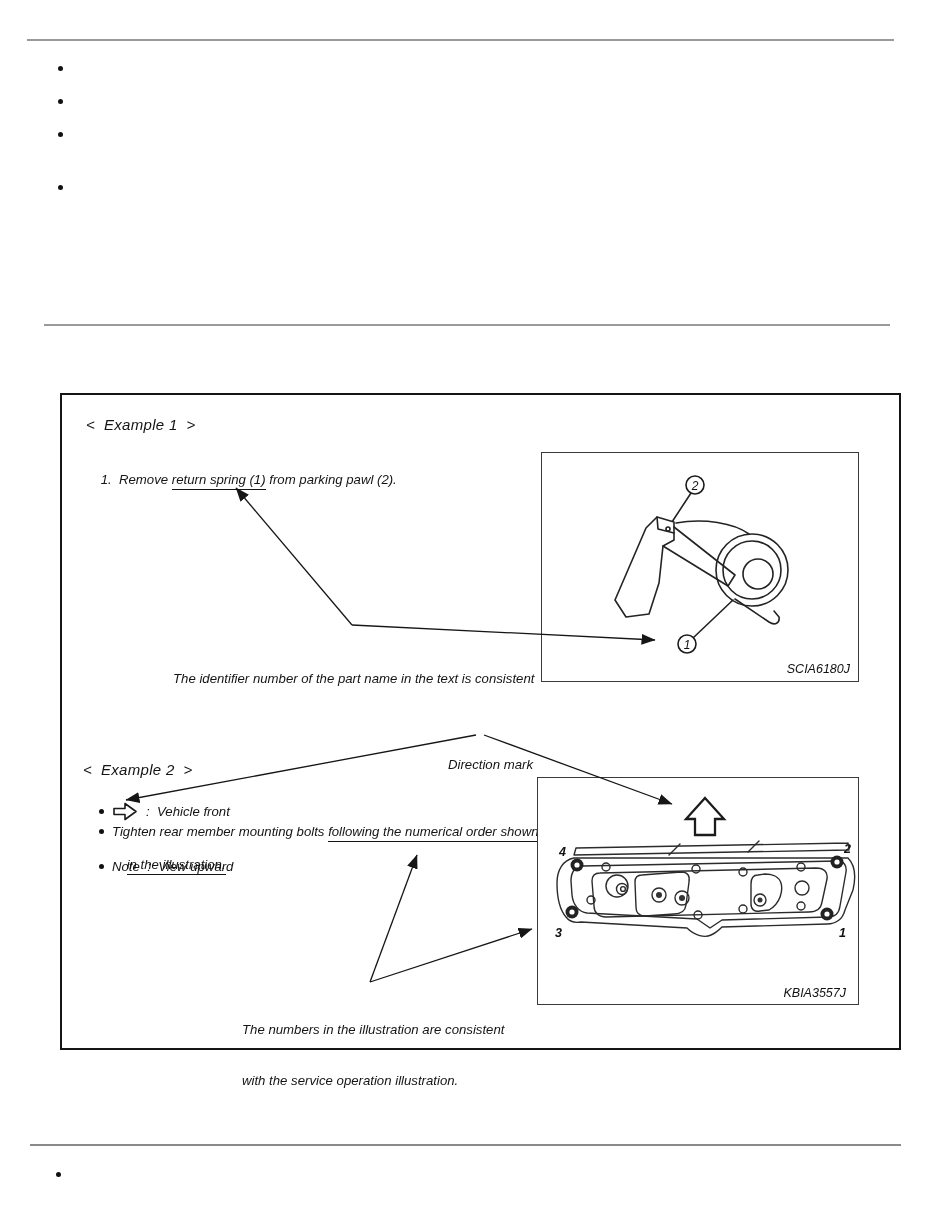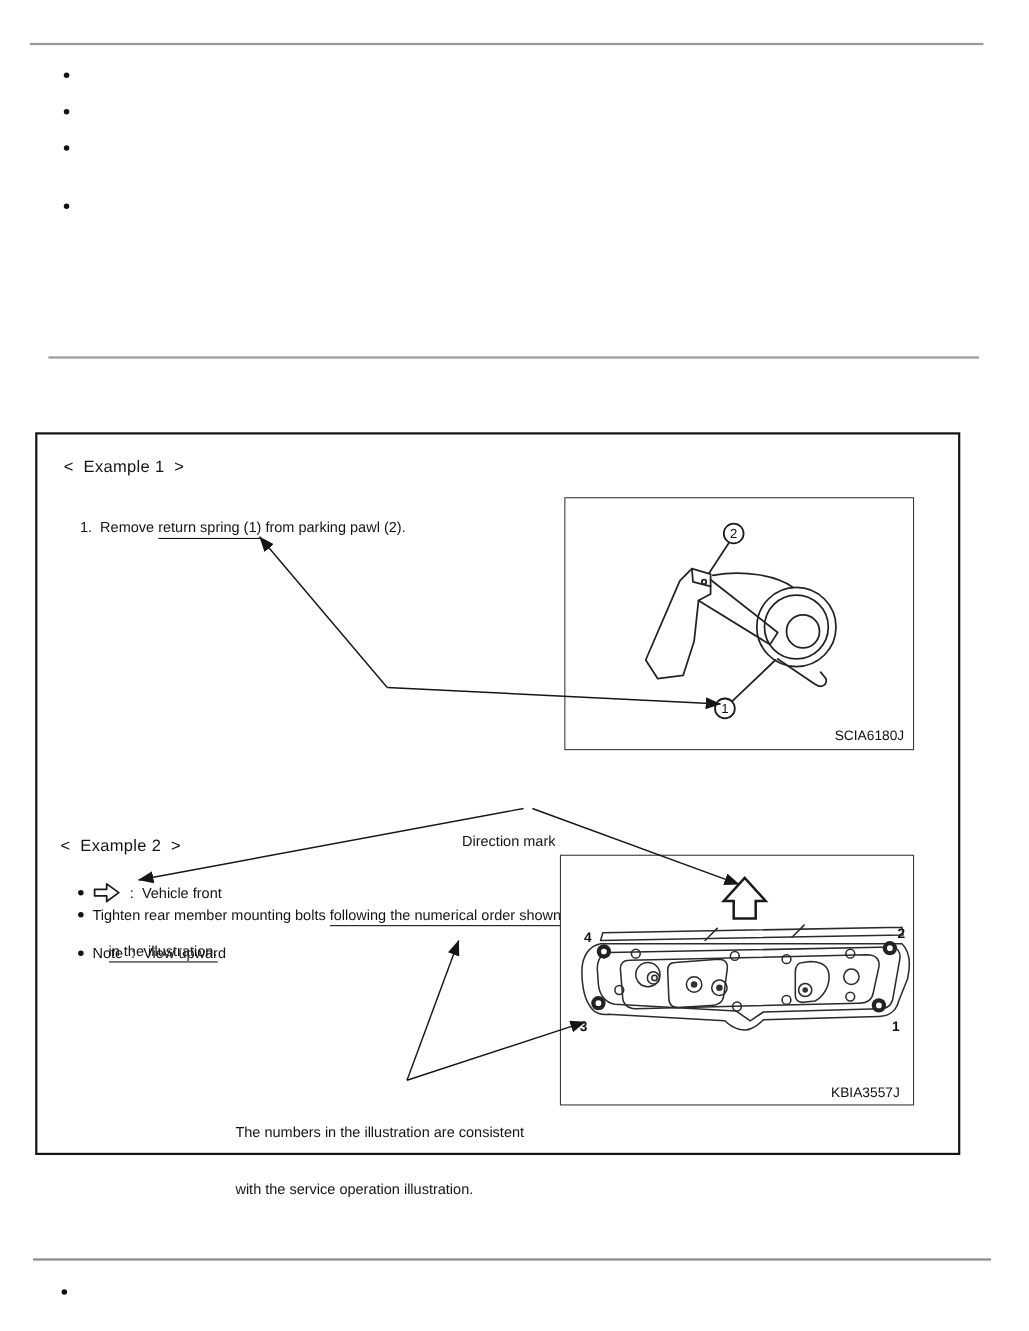--- a/index.html
+++ b/index.html
@@ -4,22 +4,22 @@
 <style>
   html,body{margin:0;padding:0;}
   body{
     width:935px;height:1210px;position:relative;background:#ffffff;
     font-family:"Liberation Sans", sans-serif;color:#141414;overflow:hidden;
   }
   .abs{position:absolute;}
   .hr{position:absolute;height:2px;background:#9a9a9a;}
   .dot{display:inline-block;width:5px;height:5px;border-radius:50%;background:#111;flex:0 0 auto;}
   .bullet-row{position:absolute;display:flex;align-items:flex-start;}
-  .ex-box{position:absolute;left:32px;top:393px;width:841px;height:657px;
-          border:2px solid #151515;box-sizing:border-box;background:#fff;}
+  .ex-box{position:absolute;left:60px;top:393px;width:841px;height:657px;
+          border:2px solid #151515;box-sizing:border-box;background:#fff;font-style:italic;}
   .fig{position:absolute;border:1.5px solid #3a3a3a;background:#fff;box-sizing:border-box;}
   .hdr{font-size:15px;white-space:pre;letter-spacing:.3px;}
   .bt{font-size:13.2px;white-space:pre;line-height:15px;}
   .u{border-bottom:1.3px solid #141414;padding-bottom:1.5px;}
   .caption{font-size:13.2px;line-height:17px;white-space:pre;}
   .overlay{position:absolute;left:0;top:0;z-index:9;pointer-events:none;}
   .ln{fill:none;stroke:#232323;stroke-width:1.6;stroke-linejoin:round;stroke-linecap:round;}
   .lnw{fill:#ffffff;stroke:#232323;stroke-width:1.6;stroke-linejoin:round;}
   .ln2{fill:none;stroke:#2b2b2b;stroke-width:1.4;stroke-linejoin:round;stroke-linecap:round;}
   .ln2w{fill:#ffffff;stroke:#2b2b2b;stroke-width:1.4;stroke-linejoin:round;}
@@ -91,20 +91,21 @@
       <path class="ln" d="M193,146 L227,169 C233,173 238,170 237,164 L232,158"></path>
 
       <line class="ln" x1="151" y1="185" x2="191" y2="147"></line>
       <circle class="co" cx="145" cy="191" r="9"></circle>
       <text class="cot" x="145" y="195.5">1</text>
       <text class="figcode" x="308" y="220">SCIA6180J</text>
     </svg>
   </div>
 
   <div class="abs caption" style="left:111px;top:241px;">
+    <div>The identifier number of the part name in the text is consistent</div>
   </div>
 
   <div class="abs bt" style="left:386px;top:322px;margin-top:40px;">Direction mark</div>
 
   <div class="abs hdr" style="left:21px;top:366px;">&lt;  Example 2  &gt;</div>
 
   <div class="bullet-row" style="left:37px;top:407px;align-items:center;">
     <span class="dot"></span>
       <span class="gap8"></span>
     <svg width="26" height="19" viewBox="0 0 26 19">

